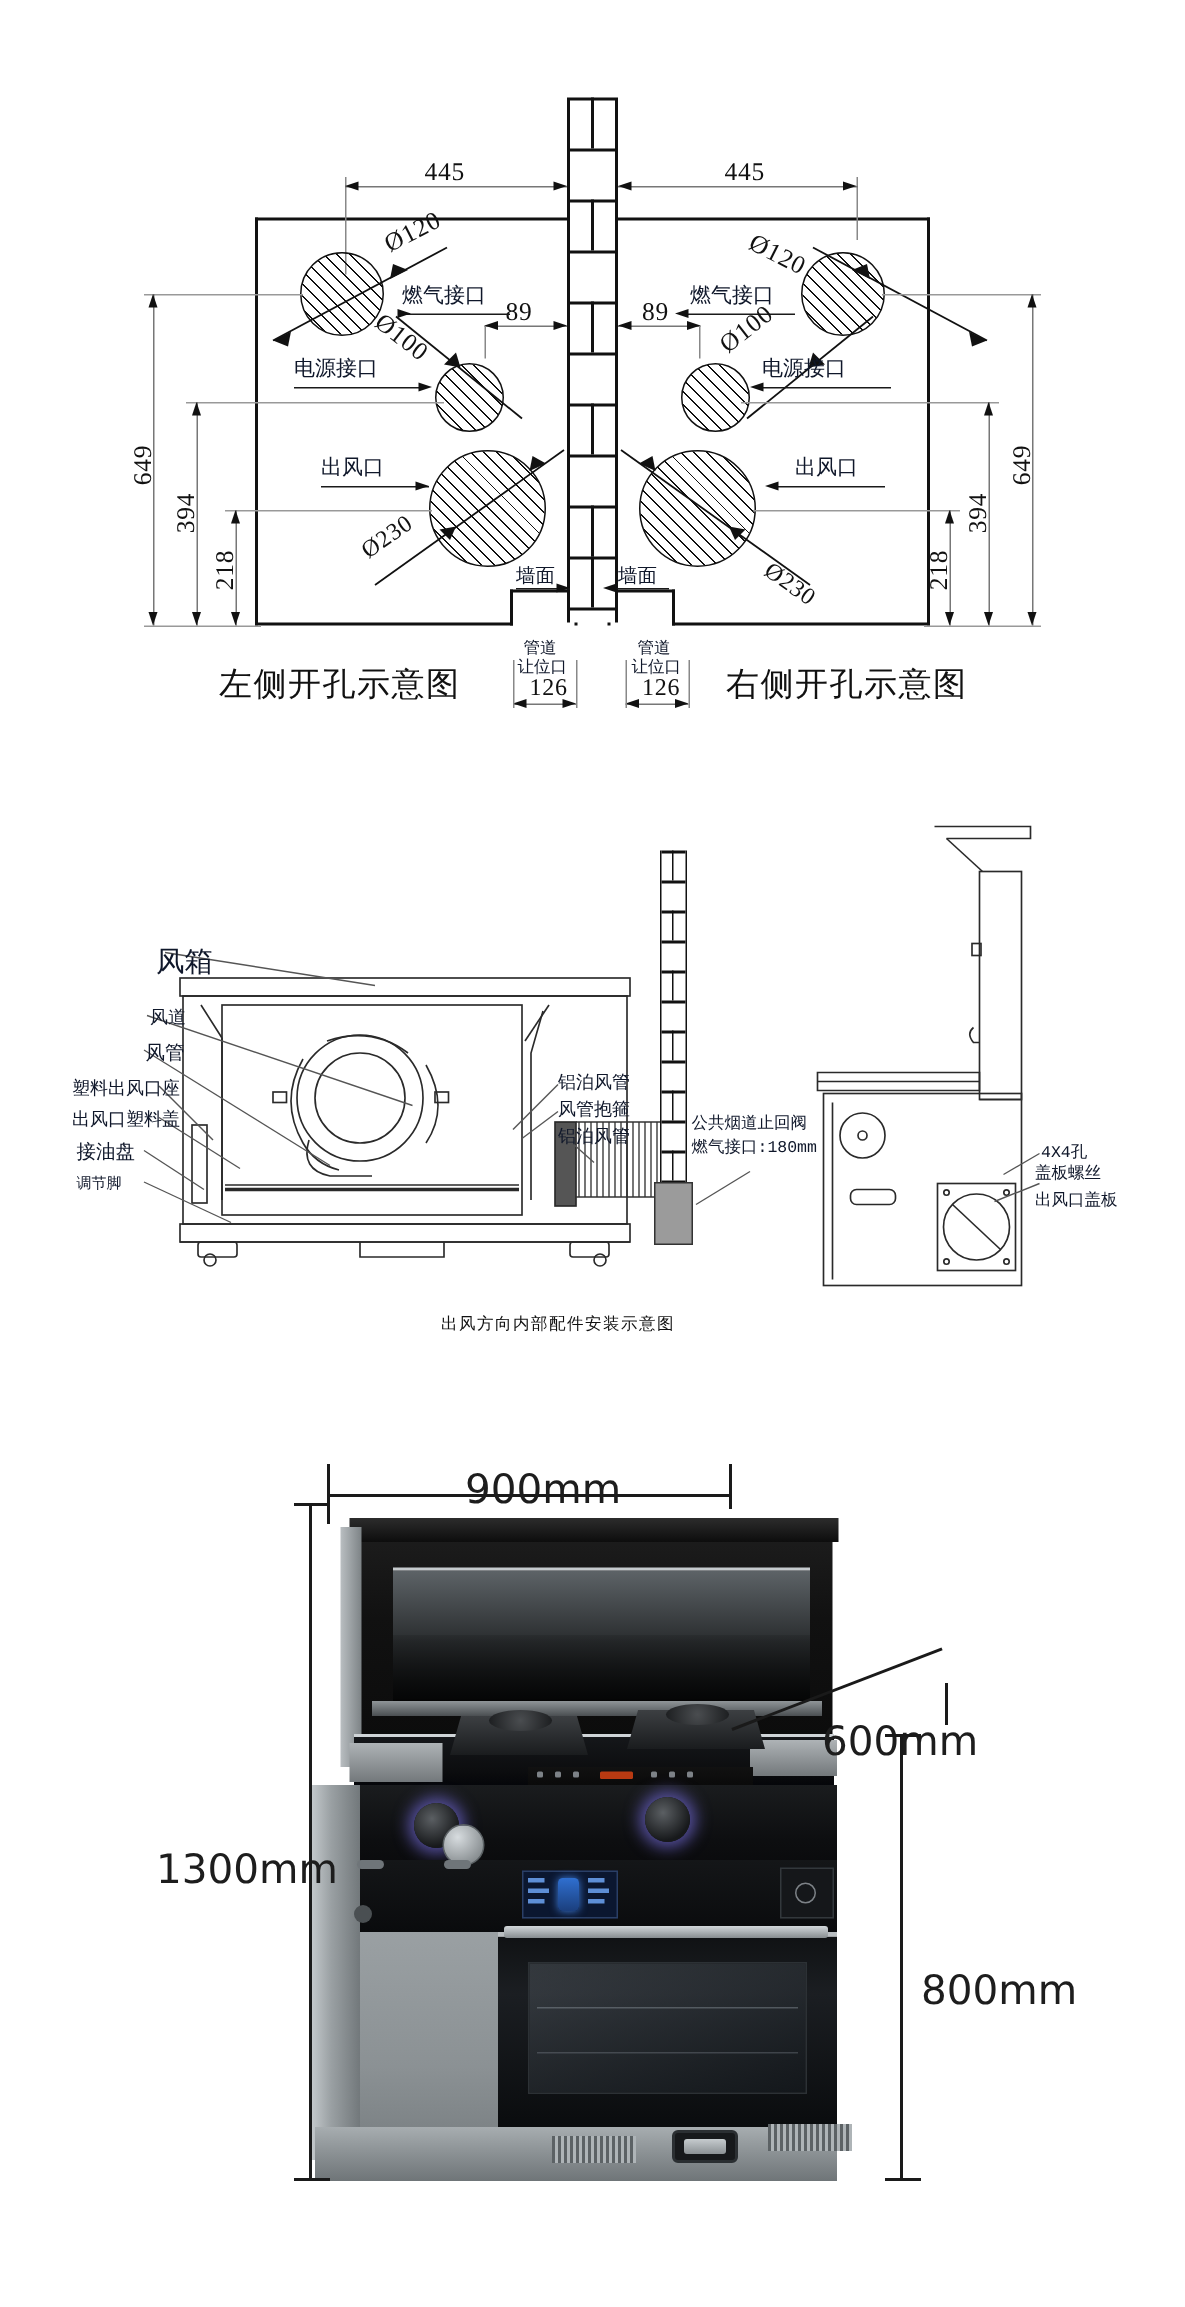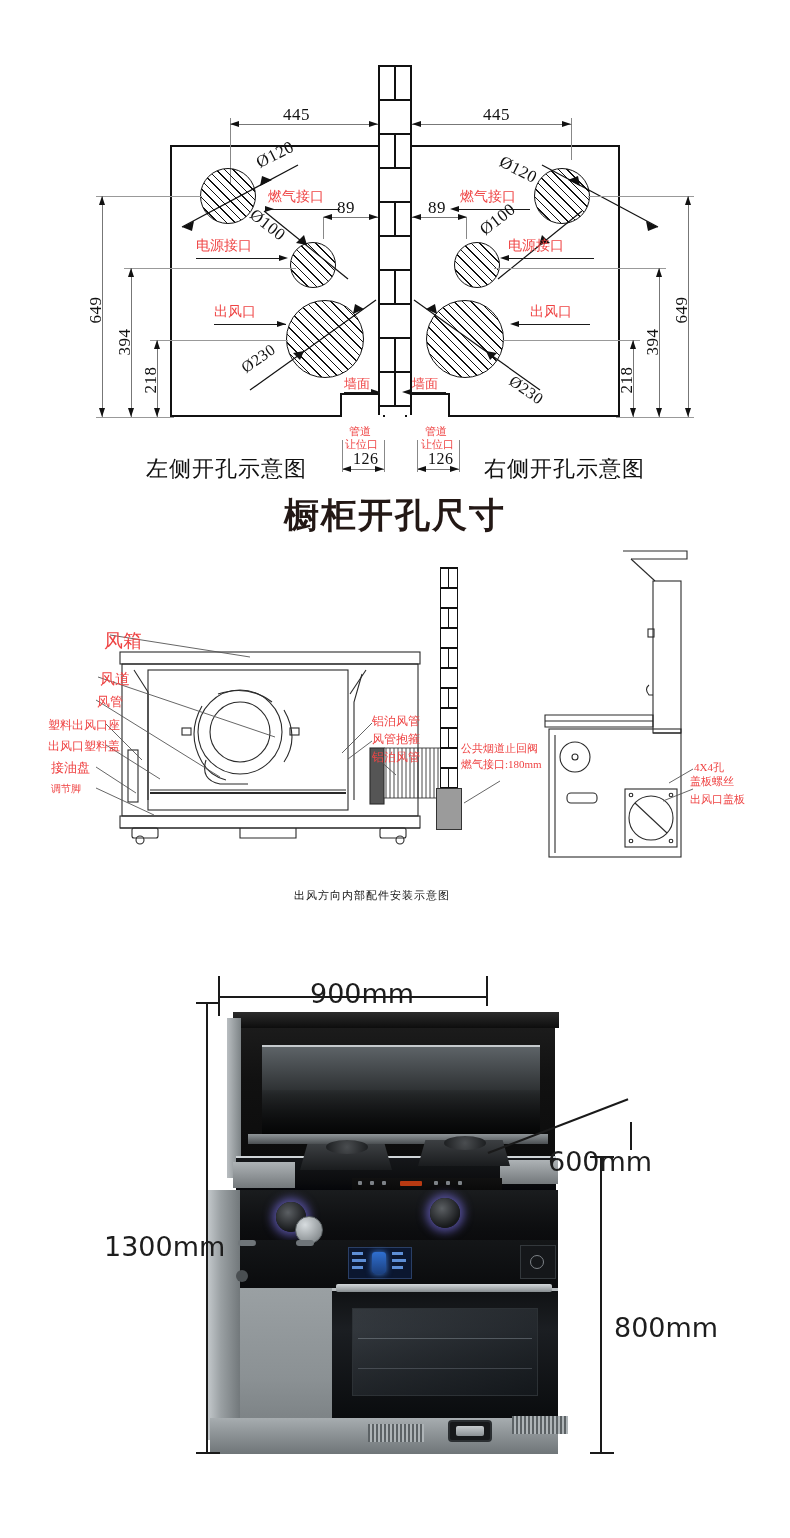--- a/index.html
+++ b/index.html
@@ -25,22 +25,22 @@
 
   .dimtxt {
     position: absolute;
     font-family: "Liberation Serif", "DejaVu Serif", serif;
     color: #111;
     white-space: nowrap;
     letter-spacing: 0.5px;
   }
   .cn {
     position: absolute;
-    font-family: Liberation Serif, serif;
-    color: #ef4444;
+    font-family: Liberation Mono, monospace;
+    color: #0f172a;
     white-space: nowrap;
   }
   .vert { transform-origin: center center; }
 
   
   .hole {
     position: absolute;
     border: 1.3px solid #111;
     border-radius: 50%;
     background-image: repeating-linear-gradient(
@@ -74,21 +74,20 @@
     font-size: 35px;
     color: #231815;
     letter-spacing: 2px;
   }
 
   .caption {
     position: absolute;
     font-family: Liberation Mono, monospace;
     color: #111;
     white-space: nowrap;
-    margin-top: 13px;
   }
 
   
   .photo-dim {
     position: absolute;
     font-family: "DejaVu Sans", "Liberation Sans", sans-serif;
     font-size: 27px;
     color: #1d1d1d;
     white-space: nowrap;
   }
@@ -295,21 +294,20 @@
 
     <div class="ln vln" style="left:633px;top:340px;width:1px;height:77px;background:#777;"></div>
     <div class="ah ah-u" style="left:629.5px;top:340px;"></div>
     <div class="ah ah-d" style="left:629.5px;top:408px;"></div>
     <div class="dimtxt vert" style="left:613px;top:370px;font-size:17px;transform:rotate(-90deg);">218</div>
 
     <div class="caption" style="left:146px;top:441px;font-size:22px;letter-spacing:1px;">左侧开孔示意图</div>
     <div class="caption" style="left:484px;top:441px;font-size:22px;letter-spacing:1px;">右侧开孔示意图</div>
   </div>
 
-  <div id="main-title" style="top:492px;">橱柜开孔尺寸</div>
 
   <div class="abs" style="left:0;top:545px;width:790px;height:370px;">
 
     <svg class="abs" style="left:118px;top:105px;" width="320" height="215">
       <g fill="none" stroke="#2a2a2a" stroke-width="1.1">
 
         <rect x="2" y="2" width="300" height="12"></rect>
 
         <rect x="4" y="14" width="296" height="152"></rect>
 
@@ -432,21 +430,21 @@
         <line x1="58" y1="52" x2="235" y2="112"></line>
         <line x1="56" y1="75" x2="180" y2="152"></line>
         <line x1="66" y1="99" x2="102" y2="135"></line>
         <line x1="66" y1="120" x2="120" y2="154"></line>
         <line x1="56" y1="142" x2="96" y2="168"></line>
         <line x1="56" y1="163" x2="114" y2="190"></line>
       </g>
     </svg>
 
     <div class="cn" style="left:104px;top:83px;font-size:19px;">风箱</div>
-    <div class="cn" style="left:100px;top:125px;font-size:15px;">风道</div>
+    <div class="cn" style="left:100px;top:125px;font-size:12px;">风道</div>
     <div class="cn" style="left:97px;top:148px;font-size:13px;">风管</div>
     <div class="cn" style="left:48px;top:172px;font-size:12px;">塑料出风口座</div>
     <div class="cn" style="left:48px;top:193px;font-size:12px;">出风口塑料盖</div>
     <div class="cn" style="left:51px;top:214px;font-size:13px;">接油盘</div>
     <div class="cn" style="left:51px;top:237px;font-size:10px;">调节脚</div>
 
     <svg class="abs" style="left:330px;top:170px;" width="120" height="90">
       <g stroke="#555" stroke-width="0.9" fill="none">
         <line x1="42" y1="8" x2="12" y2="38"></line>
         <line x1="42" y1="26" x2="18" y2="44"></line>

